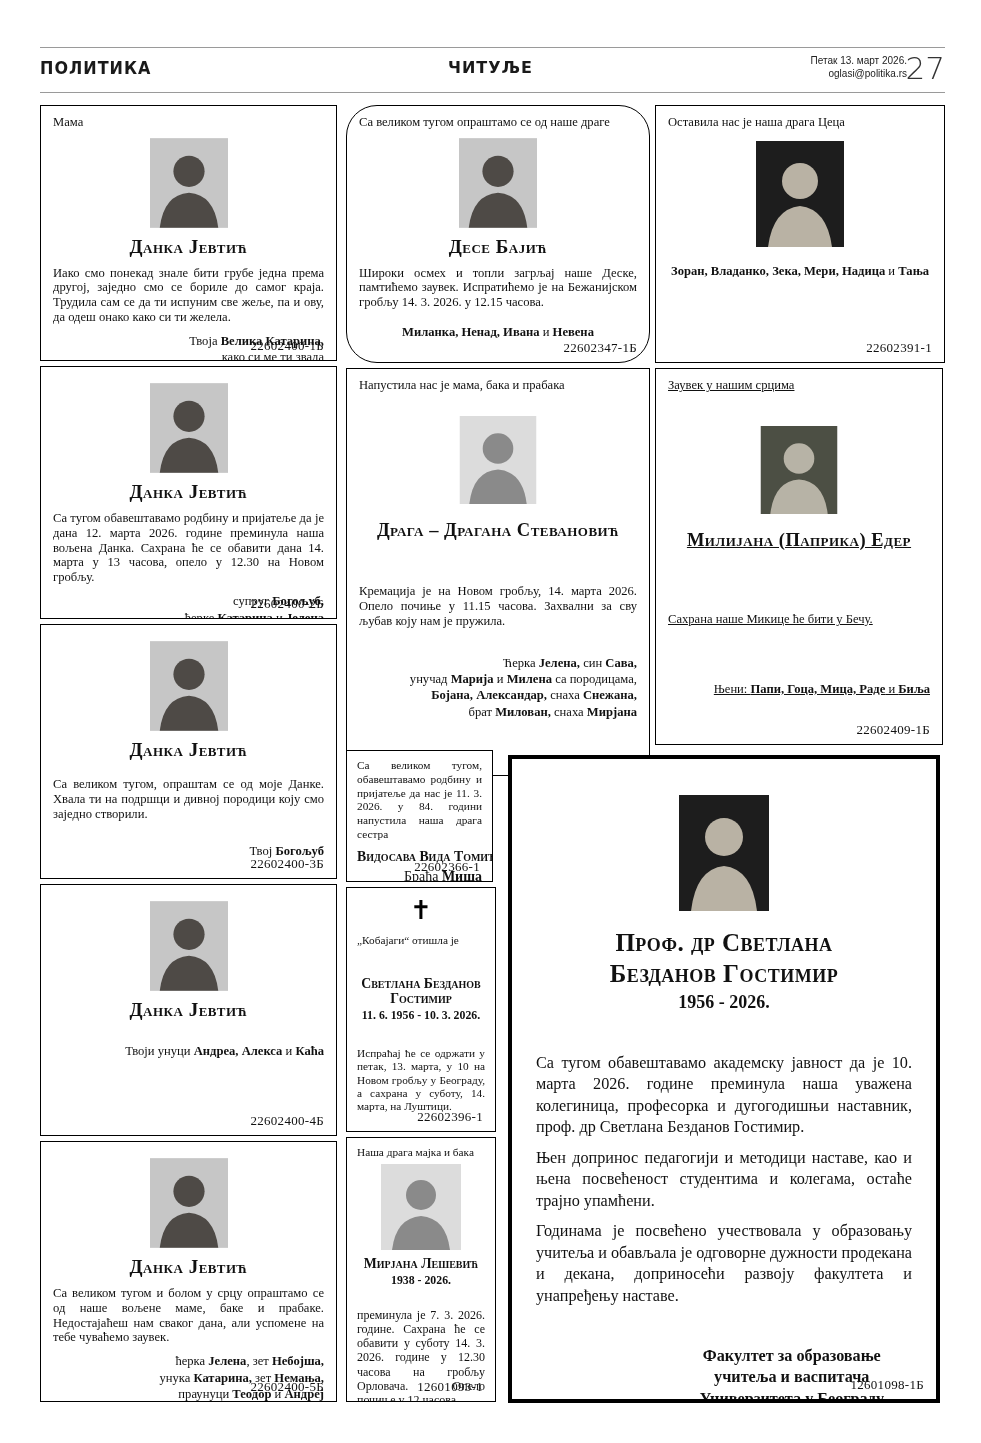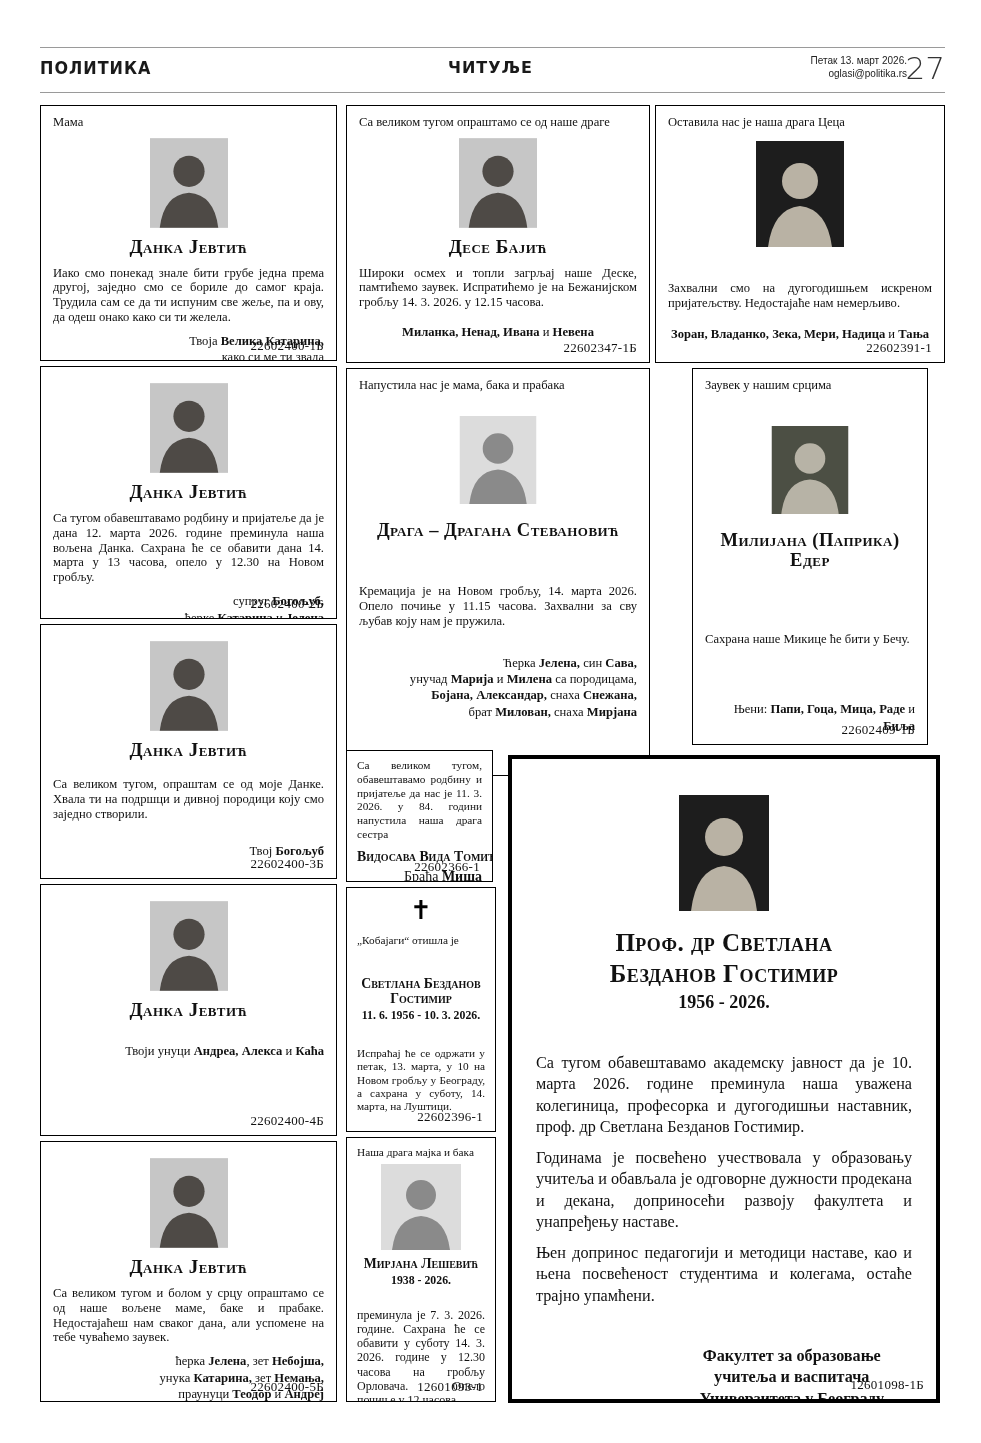--- a/index.html
+++ b/index.html
@@ -54,27 +54,27 @@
   }
   .cross{
     text-align:center;font-size:26px;line-height:1;margin:2px 0 10px;color:#000;
   }
   
   .box-a1{left:40px;top:105px;width:297px;height:256px;}
   .box-a2{left:40px;top:366px;width:297px;height:253px;}
   .box-a3{left:40px;top:624px;width:297px;height:255px;}
   .box-a4{left:40px;top:884px;width:297px;height:252px;}
   .box-a5{left:40px;top:1141px;width:297px;height:261px;}
-  .box-b1{left:346px;top:105px;width:304px;height:258px;}
+  .box-b1{left:346px;top:105px;width:304px;height:258px;border-radius:31px;}
   .box-b2{left:346px;top:368px;width:304px;height:408px;}
   .box-b3{left:346px;top:750px;width:147px;height:132px;}
   .box-b4{left:346px;top:887px;width:150px;height:245px;}
   .box-b5{left:346px;top:1137px;width:150px;height:265px;}
   .box-c1{left:655px;top:105px;width:290px;height:258px;}
-  .box-c2{left:692px;top:368px;width:236px;height:377px;}
+  .box-c2{left:655px;top:368px;width:288px;height:377px;text-decoration:underline;}
   .box-big{left:508px;top:755px;width:432px;height:648px;border:4px solid #000;padding:14px 24px;}
   
   .box-a1 .photo,.box-a2 .photo,.box-a3 .photo,.box-a4 .photo,.box-a5 .photo{width:78px;height:92px;}
   .box-a3 .body,.box-a4 .body{margin-top:16px;}
   .box-a3 .signature{margin-top:22px;}
   .box-a4 .signature{margin-top:22px;}
   .box-b1 .photo{width:78px;height:92px;}
   .box-b1 .signature{margin-top:14px;}
   .box-b2 .photo{width:78px;height:88px;margin-top:22px;}
   .box-b2 .obit-name{margin-top:16px;font-size:18.5px;}
@@ -303,23 +303,20 @@
 
   <article class="obit box-c1">
     <div class="intro">Оставила нас је наша драга Цеца</div>
     <div class="photo photo-dark">
       <svg viewBox="0 0 88 106">
           <rect class="ph-bg" width="88" height="106"></rect>
           <circle class="ph-fg" cx="44" cy="40" r="18"></circle>
           <path class="ph-fg" d="M12 106 Q17 68 44 65 Q71 68 76 106 Z"></path>
         </svg>
     </div>
-    <div class="body">
-        <div><span>Захвални смо на дугогодишњем искреном пријатељству. Недостајаће нам немерљиво.</span></div>
-      </div>
     <div class="signature sig-center">
         <div><span class="b">Зоран, Владанко, Зека, Мери, Надица</span><span> и </span><span class="b">Тања</span></div>
       </div>
     <div class="code">22602391-1</div>
   </article>
 
   <article class="obit box-c2">
     <div class="intro">Заувек у нашим срцима</div>
     <div class="photo photo-leafy">
       <svg viewBox="0 0 80 92">
@@ -346,22 +343,22 @@
           <path class="ph-fg" d="M12 116 Q17 74 45 71 Q73 74 78 116 Z"></path>
         </svg>
     </div>
     <h2 class="obit-name">
         <div><span>Проф. др Светлана</span></div>
         <div><span>Безданов Гостимир</span></div>
       </h2>
     <div class="obit-dates">1956 - 2026.</div>
     <div class="body">
         <div><span>Са тугом обавештавамо академску јавност да је 10. марта 2026. године преминула наша уважена колегиница, професорка и дугогодишњи наставник, проф. др Светлана Безданов Гостимир.</span></div>
+        <div><span>Њен допринос педагогији и методици наставе, као и њена посвећеност студентима и колегама, остаће трајно упамћени.</span></div>
         <div><span>Годинама је посвећено учествовала у образовању учитеља и обављала је одговорне дужности продекана и декана, доприносећи развоју факултета и унапређењу наставе.</span></div>
-        <div><span>Њен допринос педагогији и методици наставе, као и њена посвећеност студентима и колегама, остаће трајно упамћени.</span></div>
       </div>
     <div class="signature">
       <div class="sig-block">
           <div><span>Факултет за образовање</span></div>
           <div><span>учитеља и васпитача</span></div>
           <div><span>Универзитета у Београду</span></div>
         </div>
     </div>
     <div class="code">12601098-1Б</div>
   </article>

